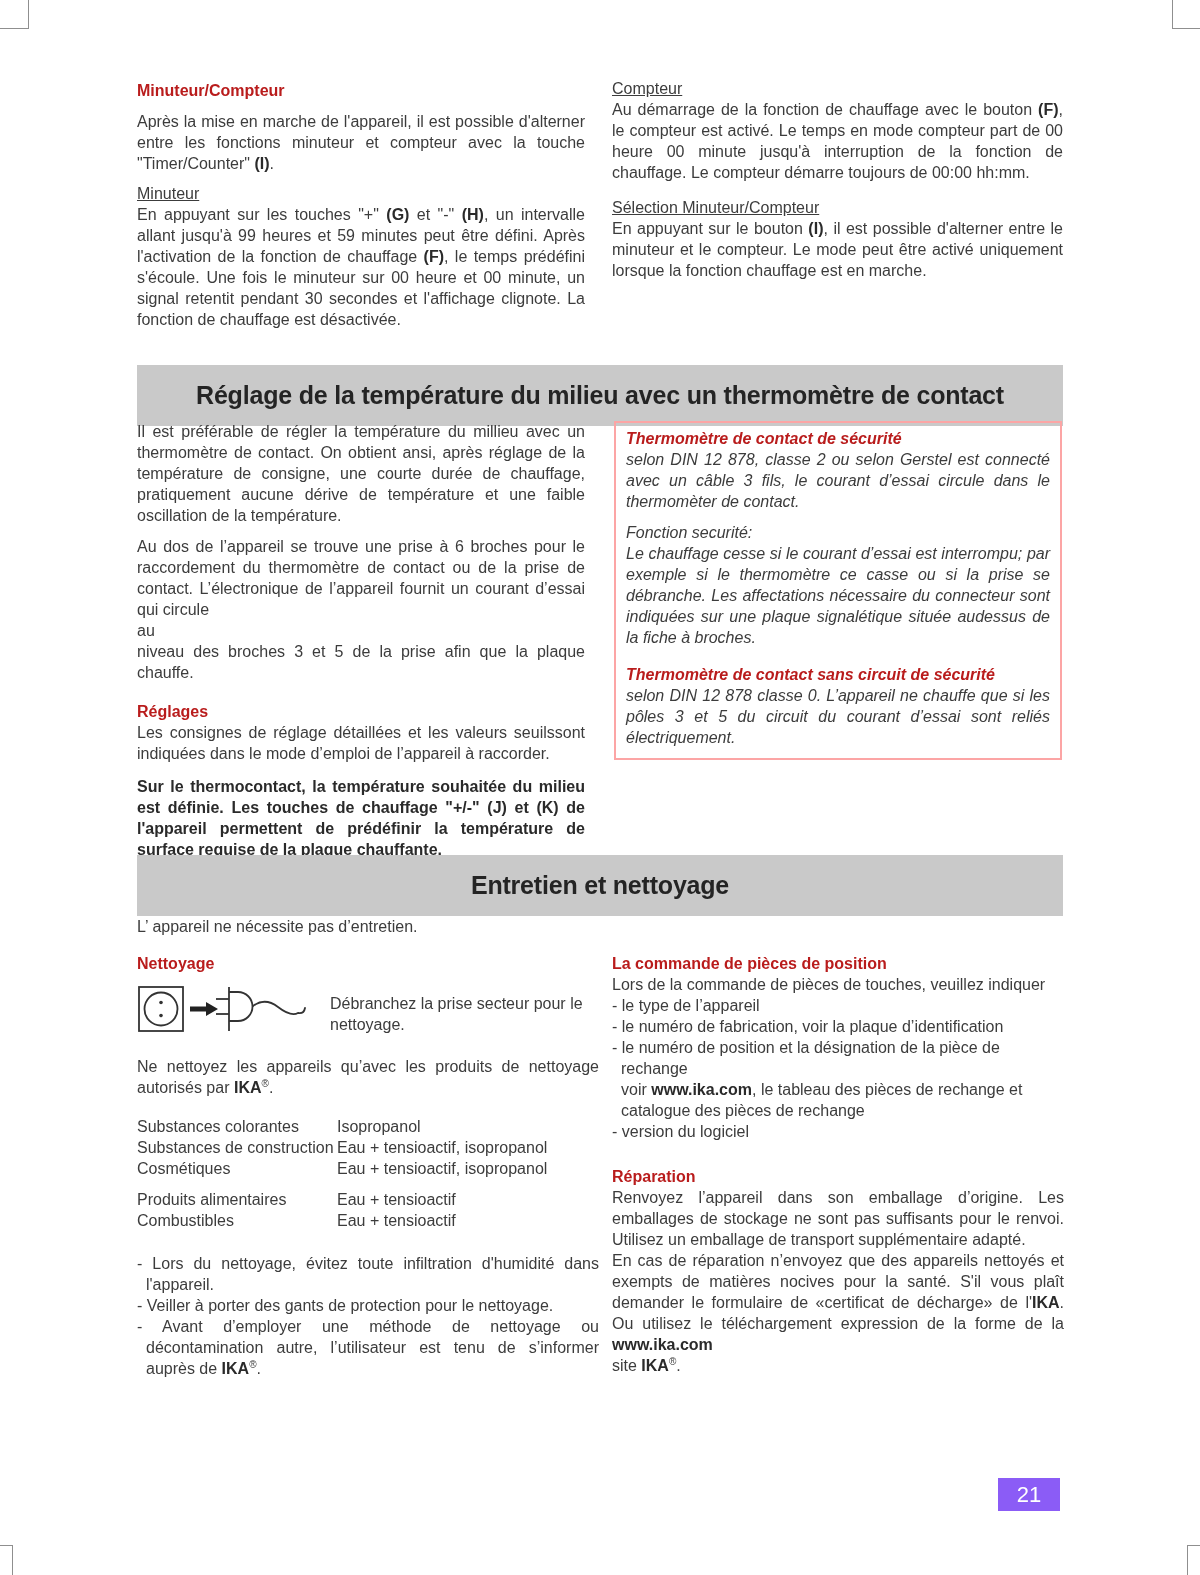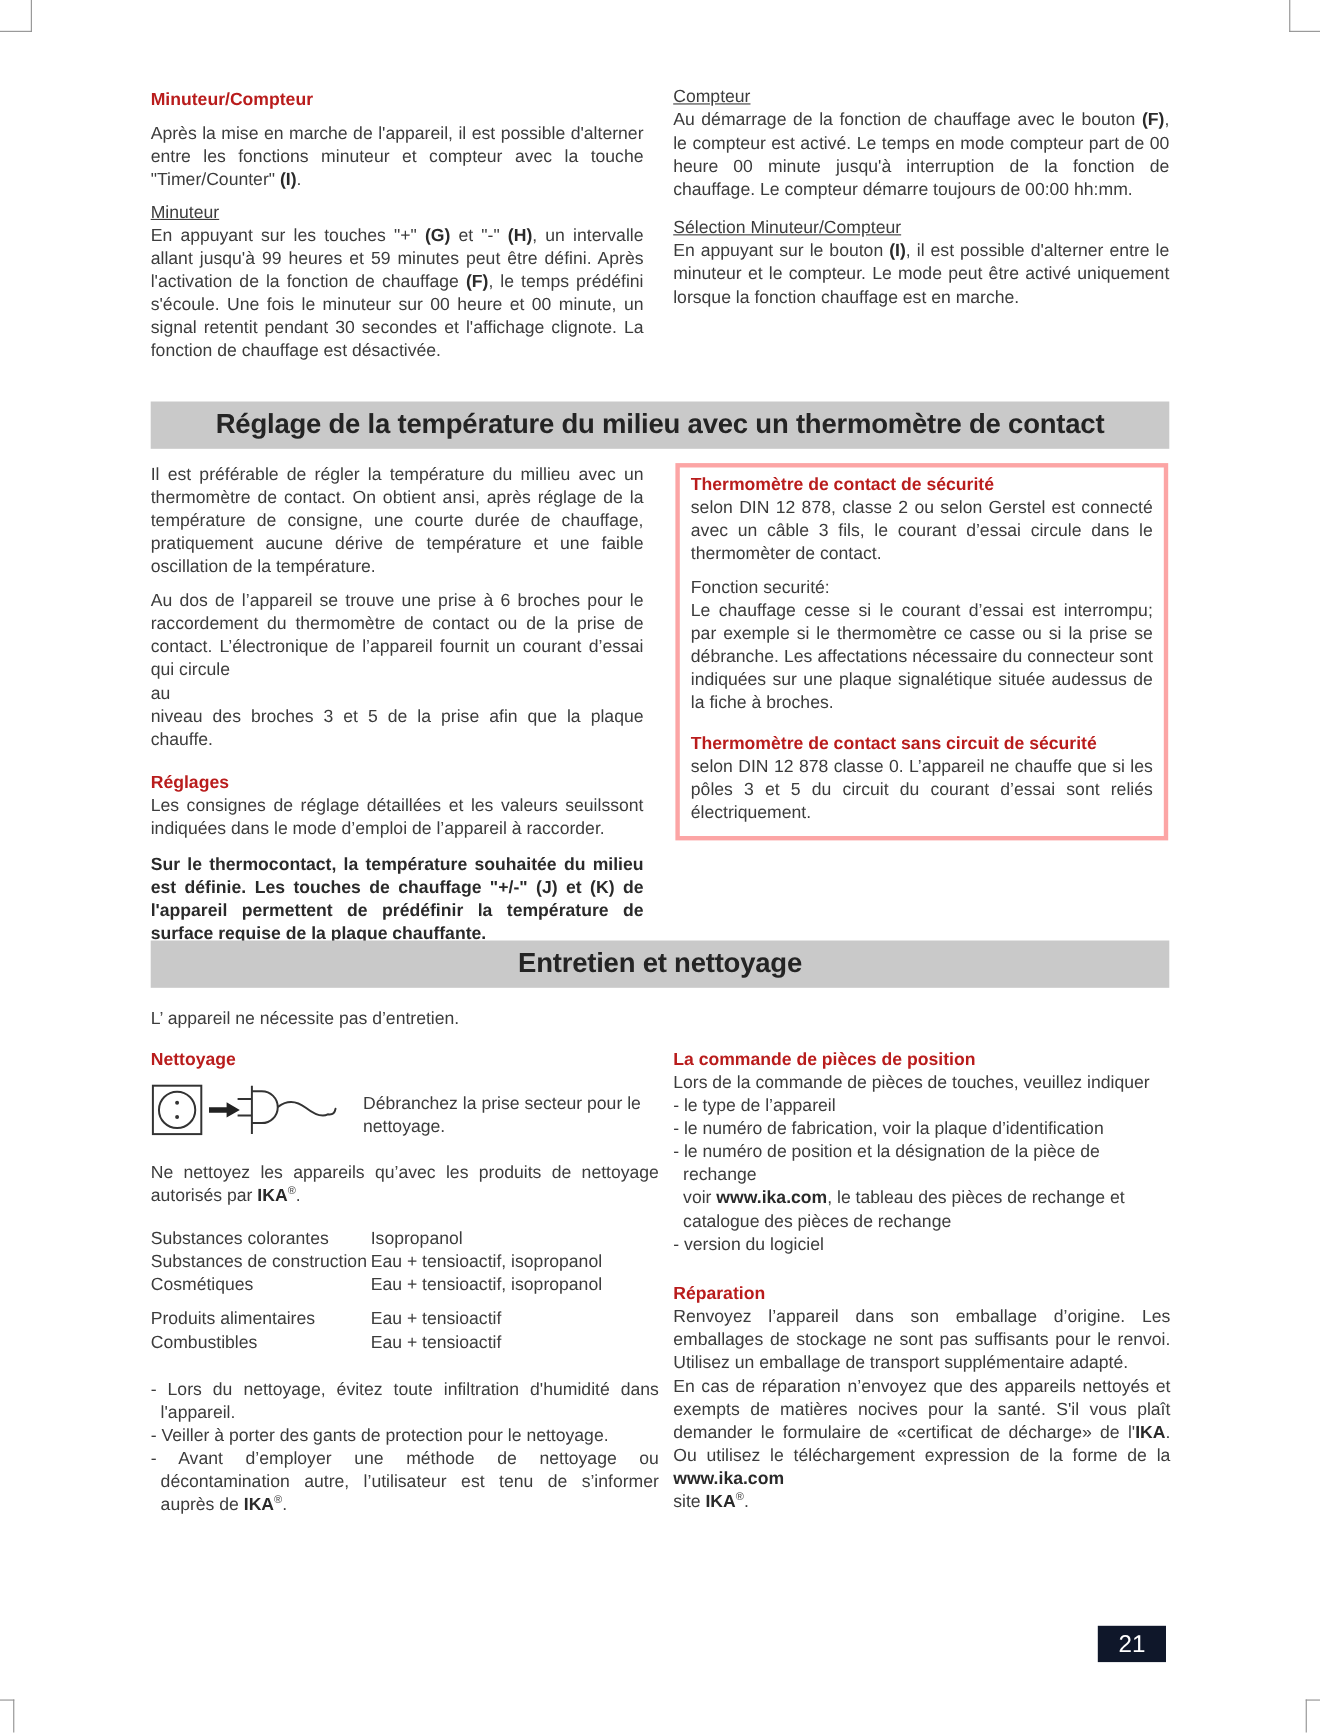--- a/index.html
+++ b/index.html
@@ -16,46 +16,46 @@
   .pre{white-space:pre-line;}
   .hd{font-weight:bold;color:#b91c1c;}
   .ul{text-decoration:underline;}
   .mt10{margin-top:10px;}
   .mt14{margin-top:14px;}
   .mt18{margin-top:18px;}
   .mt22{margin-top:22px;}
   .hang{padding-left:9px;text-indent:-9px;}
 
   .bar{
-    position:absolute;left:137px;width:926px;height:43px;
+    position:absolute;left:137px;width:926px;height:61px;
     background:#c9c9c9;display:flex;align-items:center;justify-content:center;
     font-size:25px;font-weight:600;color:#242424;letter-spacing:-0.2px;
   }
   .col-top-left{left:137px;top:80px;width:448px;}
   .col-top-right{left:612px;top:78px;width:451px;}
   .s1-left{left:137px;top:421px;width:448px;}
   .safety-box{
     left:614px;top:421px;width:448px;box-sizing:border-box;
-    border:4px solid #fca5a5;padding:5px 10px 10px 10px;
+    border:2px solid #fca5a5;padding:5px 10px 10px 10px;font-style:italic;
   }
   .s2-intro{left:137px;top:916px;width:500px;}
   .s2-left{left:137px;top:953px;width:462px;}
   .s2-right{left:612px;top:953px;width:452px;}
 
   .icon-row{display:flex;align-items:center;margin-top:6px;}
   .icon-row svg{flex:0 0 auto;}
   .unplug-note{margin-left:23px;padding-top:6px;width:258px;}
 
   .crow{display:grid;grid-template-columns:200px 1fr;}
   .crow.gap{margin-top:10px;}
 
   .notes > div{margin-top:0;}
 
   .badge{
-    left:998px;top:1478px;width:62px;height:33px;background:#0f172a;
+    left:998px;top:1478px;width:62px;height:33px;background:#8b5cf6;
     color:#ffffff;display:flex;align-items:center;justify-content:center;
     font-size:22px;
   }
   .crop{position:absolute;}
   .crop.tl{left:0;top:0;width:28px;height:28px;border-right:1.5px solid #8f8f8f;border-bottom:1.5px solid #8f8f8f;}
   .crop.tr{right:0;top:0;width:27px;height:28px;border-left:1.5px solid #8f8f8f;border-bottom:1.5px solid #8f8f8f;}
   .crop.bl{left:0;bottom:0;width:12px;height:29px;border-right:1.5px solid #8f8f8f;border-top:1.5px solid #8f8f8f;}
   .crop.br{right:0;bottom:0;width:12px;height:29px;border-left:1.5px solid #8f8f8f;border-top:1.5px solid #8f8f8f;}
   svg .stroke{fill:none;stroke:#333;stroke-width:1.8;}
 </style>

